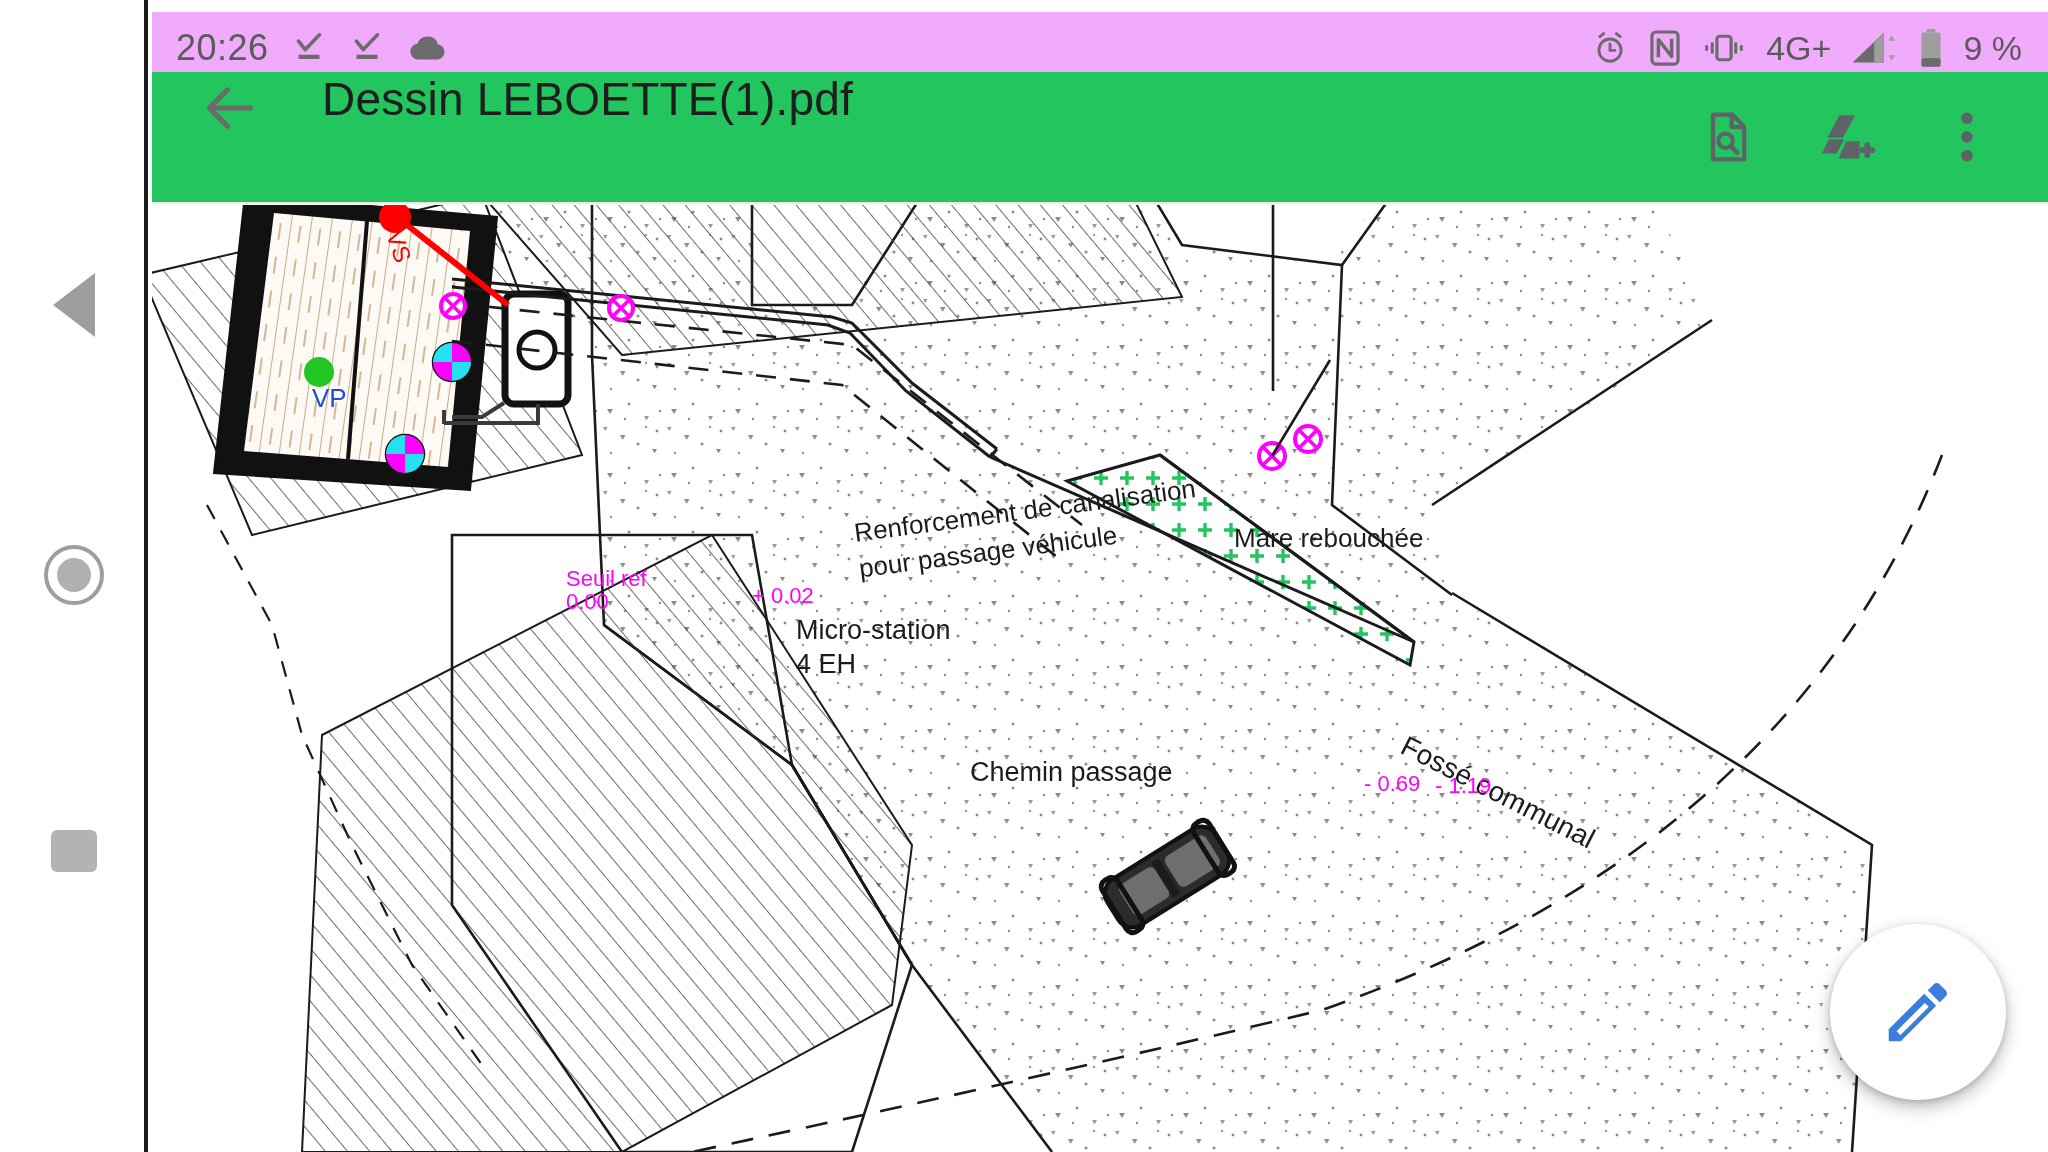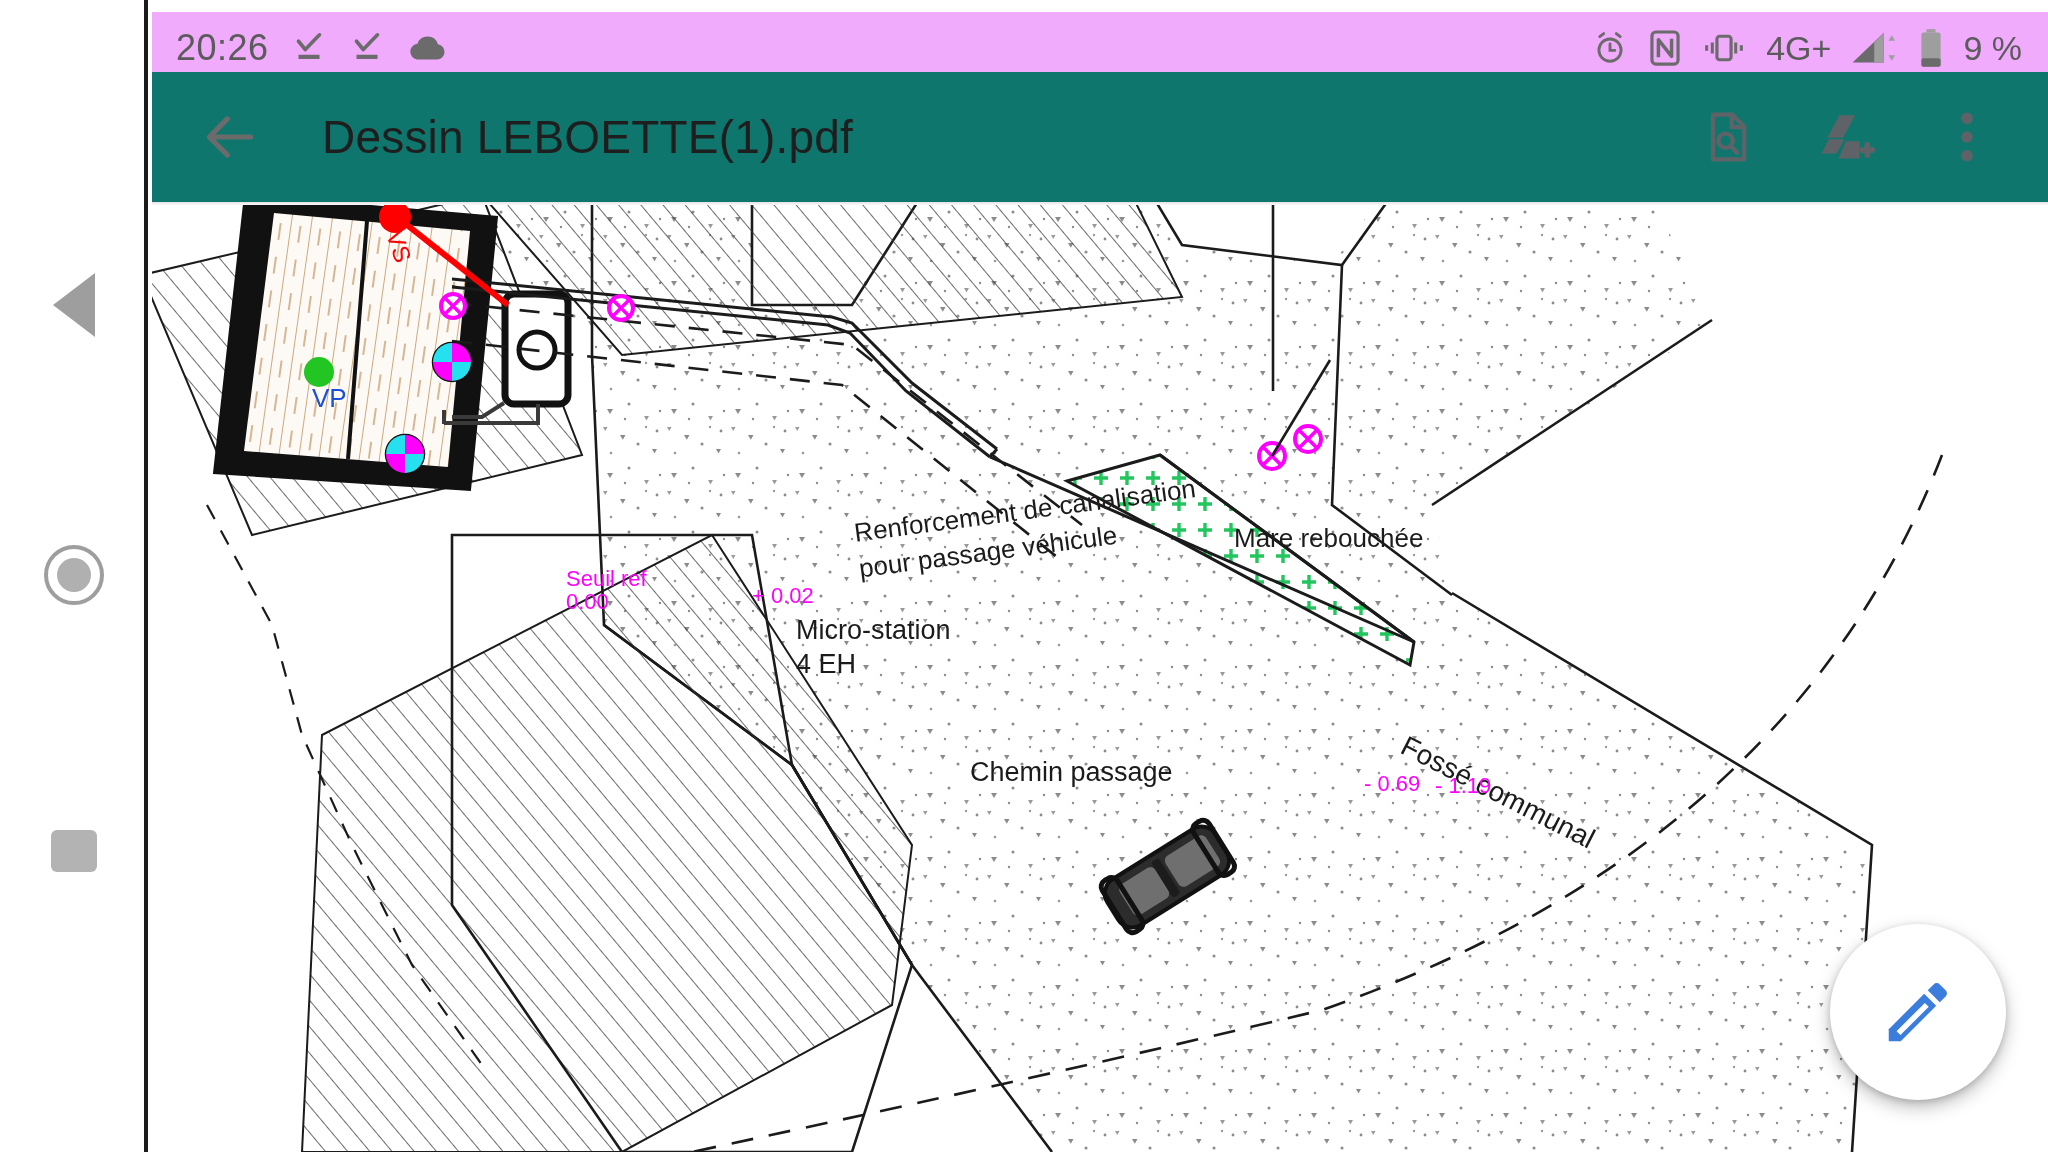--- a/index.html
+++ b/index.html
@@ -49,21 +49,21 @@
   }
   #status-left { display: flex; align-items: center; gap: 22px; margin-left: 24px; }
   #status-right { display: flex; align-items: center; gap: 20px; margin-left: auto; margin-right: 26px; }
   #clock-text { font-size: 36px; color: #5b5b5b; letter-spacing: .5px; }
   .sb-icon { color: #6b6b6b; display: block; }
   #battery-text { font-size: 34px; color: #5b5b5b; }
 
   
   #app-bar {
     position: absolute; left: 0; top: 72px; width: 1896px; height: 130px;
-    background: #0f766e; display: flex; align-items: center;
+    background: #22c55e; display: flex; 
   }
   #back-btn { margin-left: 42px; width: 72px; height: 72px;
               display: flex; align-items: center; justify-content: center; }
   #doc-title {
     margin-left: 56px; font-size: 46px; color: #1e1e1e; white-space: nowrap;
     font-weight: 400; letter-spacing: .2px;
   }
   #app-bar-actions { margin-left: auto; display: flex; align-items: center;
                      gap: 54px; margin-right: 48px; }
   .bar-btn { width: 66px; height: 66px; display: flex; align-items: center; justify-content: center; }

